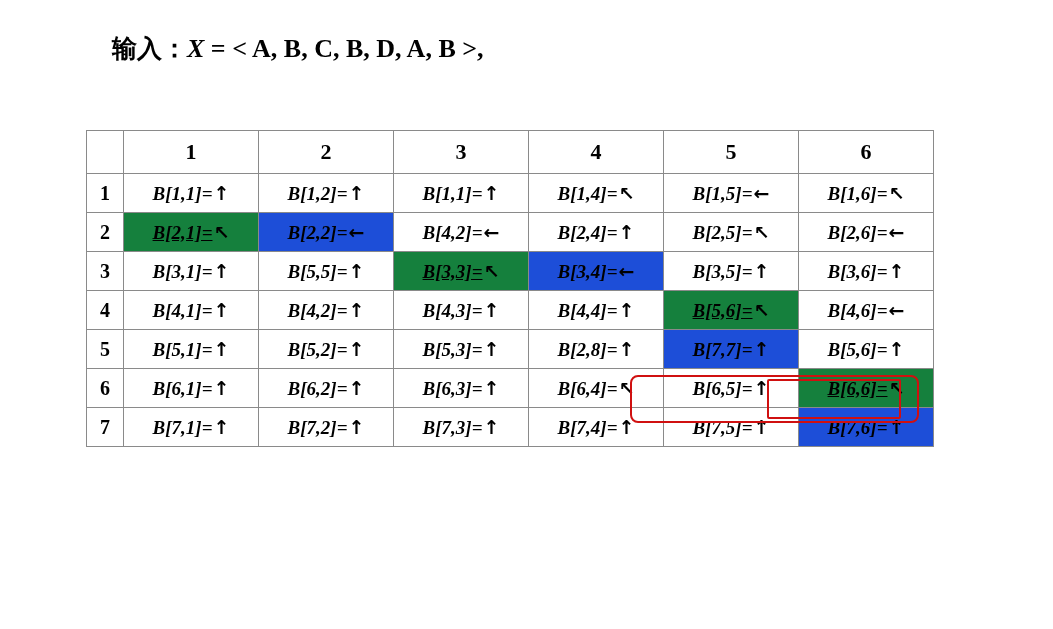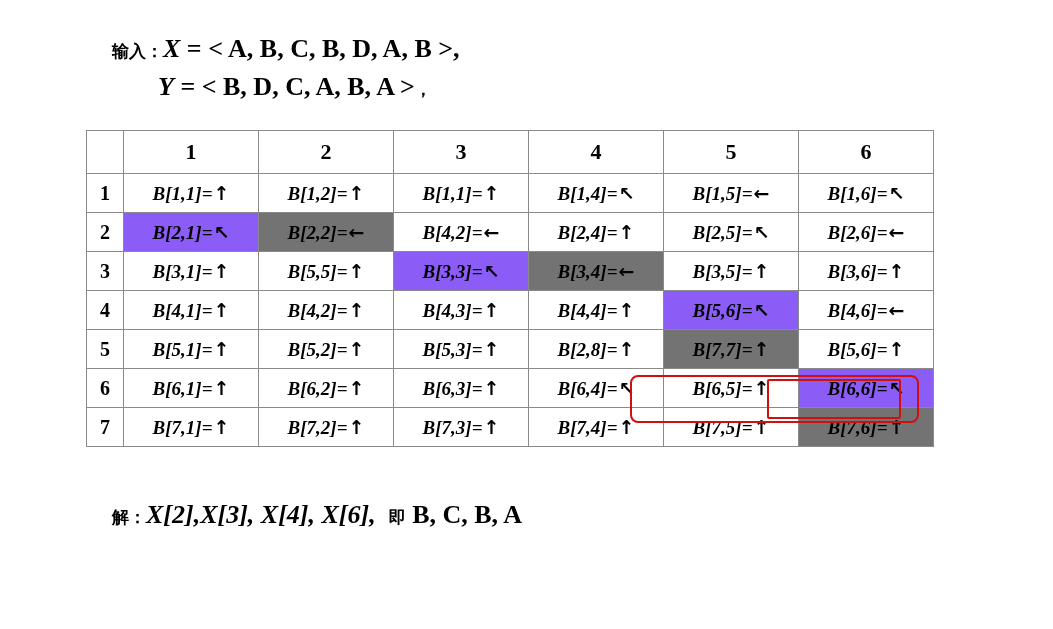--- a/index.html
+++ b/index.html
@@ -31,21 +31,21 @@
     line-height: 1.45;
   }
   .input-line {
     white-space: nowrap;
     font-size: 26px;
     font-weight: bold;
   }
   .cjk {
     font-family: "DejaVu Sans", sans-serif;
     font-weight: bold;
-    font-size: 17px;
+    font-size: 25px;
   }
   .ital {
     font-style: italic;
     font-family: "Liberation Serif", serif;
     font-weight: bold;
   }
   .line2 {
     margin-left: 46px;
   }
 
@@ -94,22 +94,22 @@
     font-style: italic;
   }
   .cell .arrow {
     font-family: "DejaVu Sans", sans-serif;
     font-style: normal;
     font-weight: bold;
     font-size: 19px;
     display: inline-block;
     padding-left: 1px;
   }
-  td.hl-orange { background: #8b5cf6; }
-  td.hl-gray   { background: #737373; }
+  td.hl-orange { background: #15803d; text-decoration: underline; }
+  td.hl-gray   { background: #1d4ed8; }
 
   
   .red-box {
     position: absolute;
     left: 0;
     top: 0;
     border: 2.5px solid #d01010;
     border-radius: 8px;
     box-sizing: border-box;
     pointer-events: none;
@@ -139,23 +139,20 @@
   }
 </style>
 </head>
 <body>
 
 <div id="page">
 
   <div class="input-block">
     <div class="input-line">
       <span class="cjk">输入</span><span class="cjk">：</span><span class="ital">X</span>&nbsp;<span>= &lt; A, B, C, B, D, A, B &gt;,</span>
-    </div>
-    <div class="input-line line2">
-      <span class="ital">Y</span>&nbsp;<span>= &lt; B, D, C, A, B, A &gt;</span><span class="cjk">，</span>
     </div>
   </div>
 
   <div class="matrix-wrap">
     <table class="matrix">
       <thead>
         <tr>
           <th class="corner-cell"></th>
           <th class="col-head">1</th>
           <th class="col-head">2</th>
@@ -236,17 +233,14 @@
           <td class="cell"><span class="lbl">B[7,5]=</span><span class="arrow">↑</span></td>
           <td class="cell hl-gray"><span class="lbl">B[7,6]=</span><span class="arrow">↑</span></td>
         </tr>
       </tbody>
     </table>
   </div>
 
   <div class="red-box red-box-outer"></div>
   <div class="red-box red-box-inner"></div>
 
-  <div class="solution">
-    <span class="cjk">解</span><span class="cjk">：</span><span class="ital">X[2],X[3], X[4], X[6],</span>&nbsp;&nbsp;<span class="cjk">即</span>&nbsp;<span>B, C, B, A</span>
-  </div>
 
 </div>
 
 </body></html>

